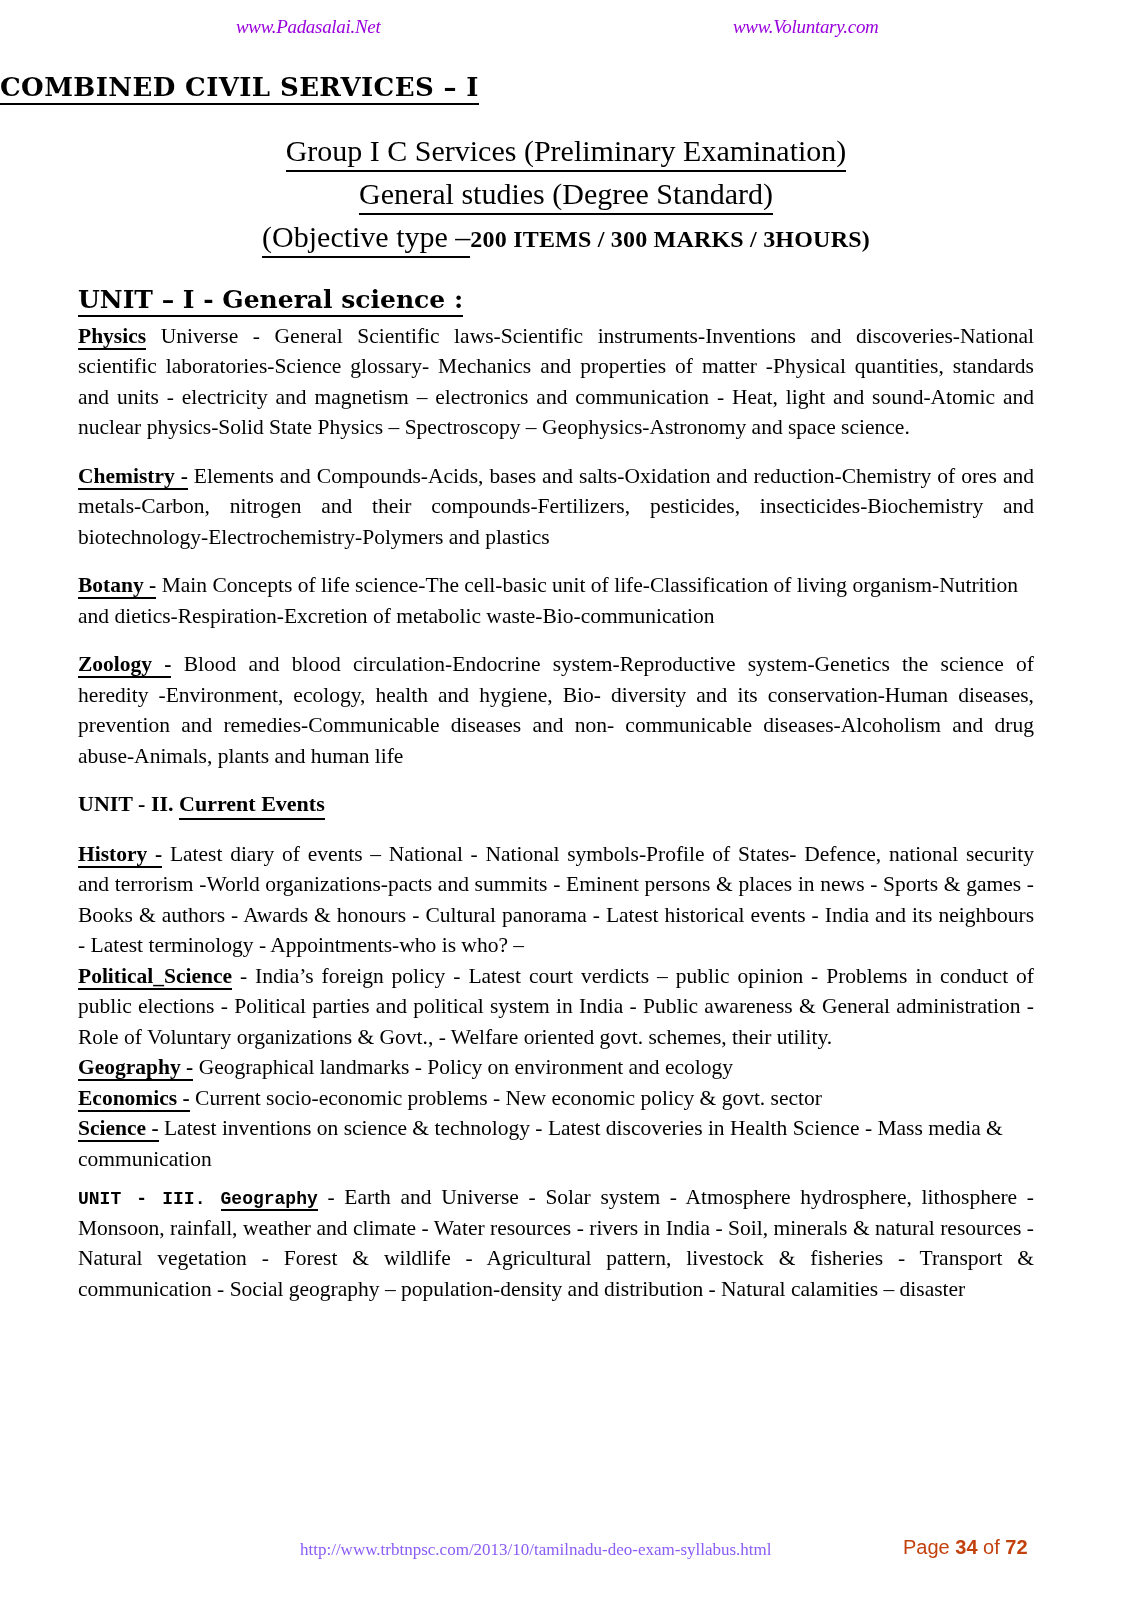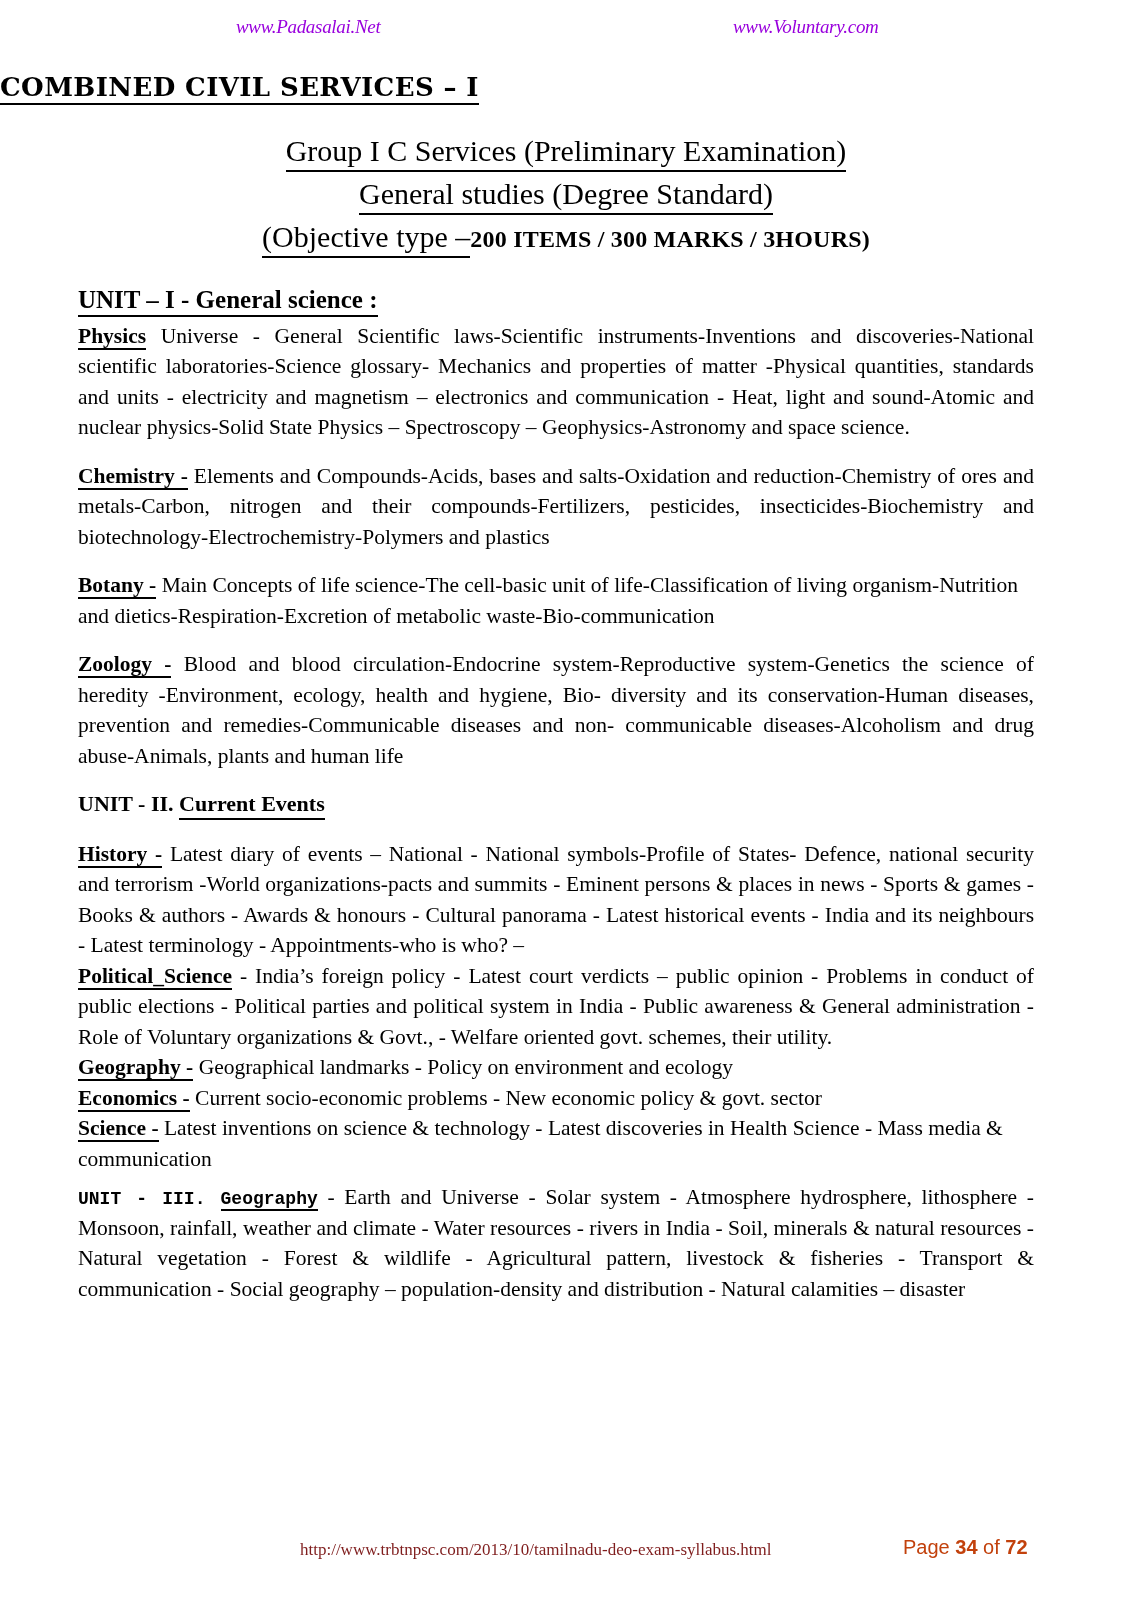--- a/index.html
+++ b/index.html
@@ -100,21 +100,20 @@
     font-family: "DejaVu Serif", "Liberation Serif", serif;
     font-size: 25px;
     font-weight: bold;
     margin: 0 0 4px 0;
     line-height: 1.18;
   }
   .unit-head .ul {
     border-bottom: 2px solid #000;
     display: inline-block;
     padding-bottom: 0px;
-    font-family: Liberation Serif, serif;
   }
 
   .unit-head-2 {
     font-family: "Liberation Serif", "DejaVu Serif", serif;
     font-size: 22px;
     font-weight: bold;
     margin: 0 0 19px 0;
     line-height: 1.2;
   }
   .unit-head-2 .ul {
@@ -156,21 +155,21 @@
     position: absolute;
     left: 0;
     top: 1536px;
     width: 1132px;
     height: 40px;
   }
   .footer-url {
     position: absolute;
     left: 300px;
     top: 4px;
-    color: #7f1d1d;
+    color: #8b5cf6;
     font-family: "Liberation Serif", "DejaVu Serif", serif;
     font-size: 17px;
     white-space: nowrap;
     text-decoration: none;
   }
   .footer-page {
     position: absolute;
     left: 903px;
     top: 0px;
     font-family: "Liberation Sans", "DejaVu Sans", sans-serif;

